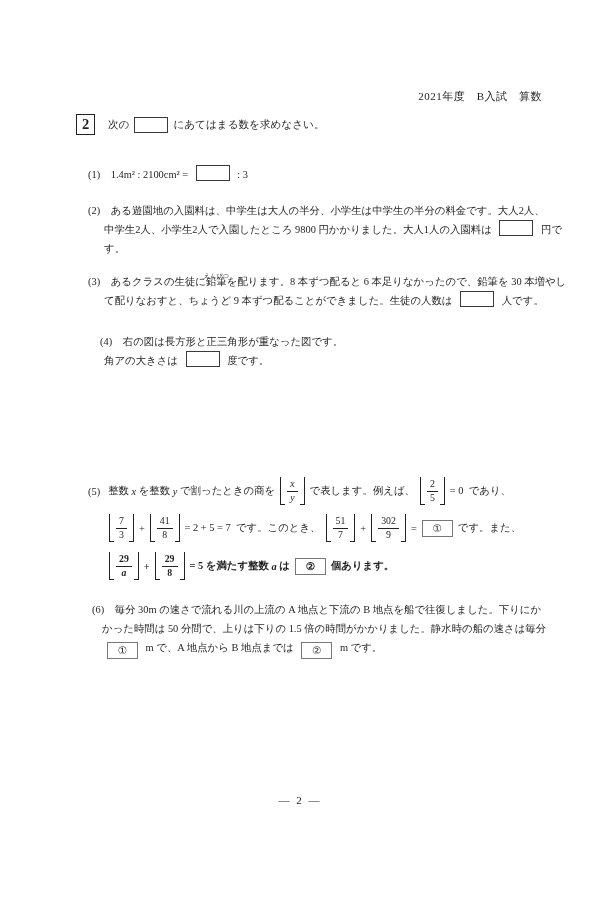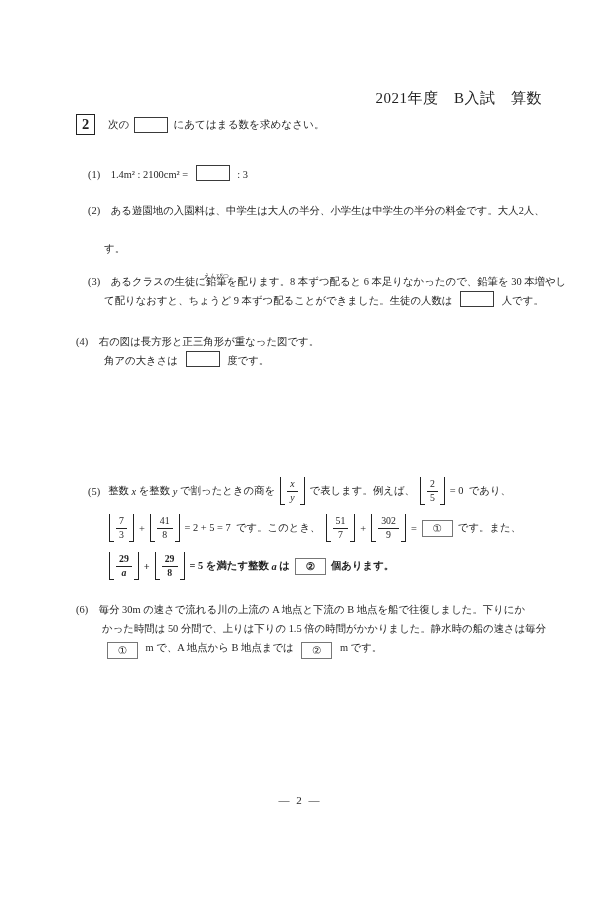--- a/index.html
+++ b/index.html
@@ -3,21 +3,21 @@
 <meta charset="utf-8">
 <style>
   html,body{margin:0;padding:0;background:#e9e9e9;}
   .paper{
     position:relative;width:600px;height:900px;background:#ffffff;
     font-family:"Liberation Serif","DejaVu Serif",serif;color:#1f1f1f;
     overflow:hidden;
   }
   .abs{position:absolute;}
   .txt{font-size:10.4px;line-height:19px;white-space:nowrap;}
-  .hdr{font-size:15px;letter-spacing:0.5px;margin-left:40px;}
+  .hdr{font-size:11px;letter-spacing:0.5px;margin-left:40px;}
   .lbl{margin-right:8px;}
   
   .qnum{
     display:inline-block;width:17px;height:19px;border:1.6px solid #222;
     font-size:14.5px;font-weight:bold;text-align:center;line-height:19px;
   }
   
   .ansbox{
     display:inline-block;width:32px;height:14px;border:1px solid #3a3a3a;
     vertical-align:-3px;margin:0 5px;background:#fff;
@@ -64,35 +64,40 @@
     <span class="lbl">(1)</span>
     <span>1.4m²  :  2100cm² =</span>
     <span class="ansbox"></span>
     <span>:  3</span>
   </div>
 
   <div class="abs txt" style="left:88px;top:201px;">
     <span class="lbl">(2)</span>
     <span>ある遊園地の入園料は、中学生は大人の半分、小学生は中学生の半分の料金です。大人2人、</span>
   </div>
+  <div class="abs txt" style="left:104px;top:220px;">
+    <span>中学生2人、小学生2人で入園したところ 9800 円かかりました。大人1人の入園料は</span>
+    <span class="ansbox"></span>
+    <span>円で</span>
+  </div>
   <div class="abs txt" style="left:104px;top:239px;">
     <span>す。</span>
   </div>
 
   <div class="abs txt" style="left:88px;top:272px;">
     <span class="lbl">(3)</span>
     <span>あるクラスの生徒に</span><span class="rubywrap"><span class="rt">えんぴつ</span><span>鉛筆</span></span><span>を配ります。8 本ずつ配ると 6 本足りなかったので、鉛筆を 30 本増やし</span>
   </div>
   <div class="abs txt" style="left:104px;top:291px;">
     <span>て配りなおすと、ちょうど 9 本ずつ配ることができました。生徒の人数は</span>
     <span class="ansbox"></span>
     <span>人です。</span>
   </div>
 
-  <div class="abs txt" style="left:76px;top:332px;">
+  <div class="abs txt" style="left:100px;top:332px;">
     <span class="lbl">(4)</span>
     <span>右の図は長方形と正三角形が重なった図です。</span>
   </div>
   <div class="abs txt" style="left:104px;top:351px;">
     <span>角アの大きさは</span>
     <span class="ansbox"></span>
     <span>度です。</span>
   </div>
 
 
@@ -120,21 +125,21 @@
 
   <div class="abs mrow" style="left:104px;top:549px;font-weight:bold;">
     <span class="floor"><span class="fl"></span><span class="frac"><span class="num">29</span><span class="den it">a</span></span><span class="fr"></span></span>
     <span class="seg">+</span>
     <span class="floor"><span class="fl"></span><span class="frac"><span class="num">29</span><span class="den">8</span></span><span class="fr"></span></span>
     <span class="seg">= 5 を満たす整数 </span><span class="it">a</span><span class="seg"> は</span>
     <span class="numbox">②</span>
     <span class="seg">個あります。</span>
   </div>
 
-  <div class="abs txt" style="left:76px;top:600px;">
+  <div class="abs txt" style="left:92px;top:600px;">
     <span class="lbl">(6)</span>
     <span>毎分 30m の速さで流れる川の上流の A 地点と下流の B 地点を船で往復しました。下りにか</span>
   </div>
   <div class="abs txt" style="left:102px;top:619px;">
     <span>かった時間は 50 分間で、上りは下りの 1.5 倍の時間がかかりました。静水時の船の速さは毎分</span>
   </div>
   <div class="abs txt" style="left:102px;top:638px;">
     <span class="numbox">①</span>
     <span>m で、A 地点から B 地点までは</span>
     <span class="numbox">②</span>

